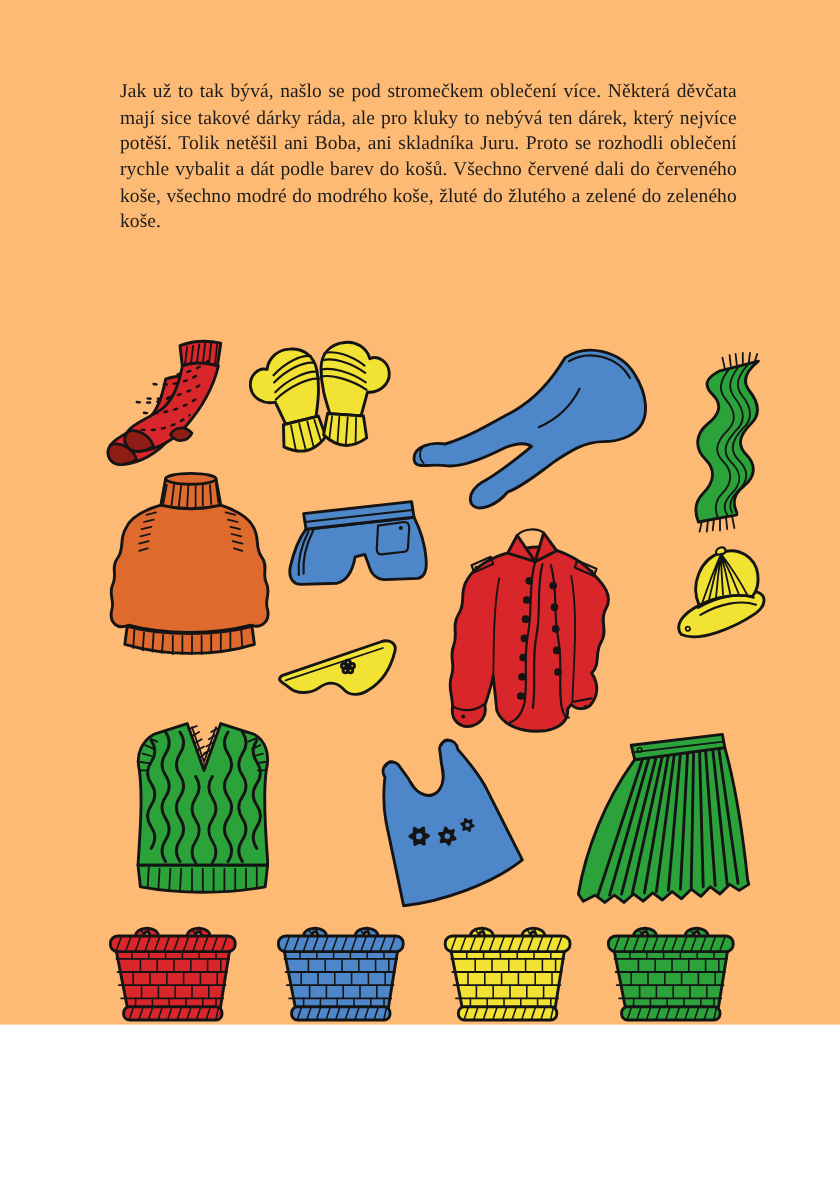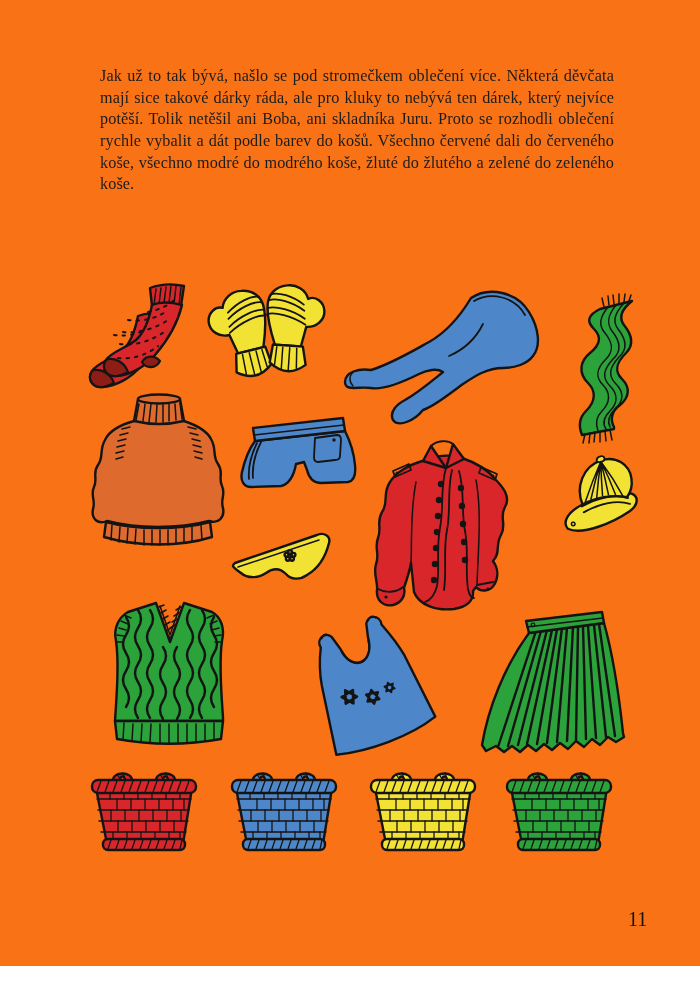--- a/index.html
+++ b/index.html
@@ -1,16 +1,16 @@
 <!DOCTYPE html>
 <html><head>
 <meta charset="utf-8">
 <style>
   html,body{margin:0;padding:0;background:#ffffff;}
-  .page{position:relative;width:700px;height:966px;background:#f97316;overflow:hidden;
+  .page{position:relative;width:700px;height:854px;background:#fdba74;overflow:hidden;
         font-family:"Liberation Serif",serif;}
   .para{position:absolute;left:100px;top:50px;width:514px;font-size:16.2px;line-height:21.6px;
         text-align:justify;color:#1c1c1c;letter-spacing:.1px;}
   .note{position:absolute;left:100px;top:196px;width:516px;font-family:"Liberation Sans",sans-serif;
         font-size:11.6px;line-height:15.5px;color:#454545;}
   .pagenum{position:absolute;left:628px;top:908px;font-size:20px;font-weight:normal;color:#141414;}
   svg{position:absolute;overflow:visible;}
   svg *{stroke:#141414;stroke-width:2.4;stroke-linecap:round;stroke-linejoin:round;}
   .ln{fill:none;}
   .w13{stroke-width:1.3}.w15{stroke-width:1.5}.w18{stroke-width:1.8}.w22{stroke-width:2.2}

